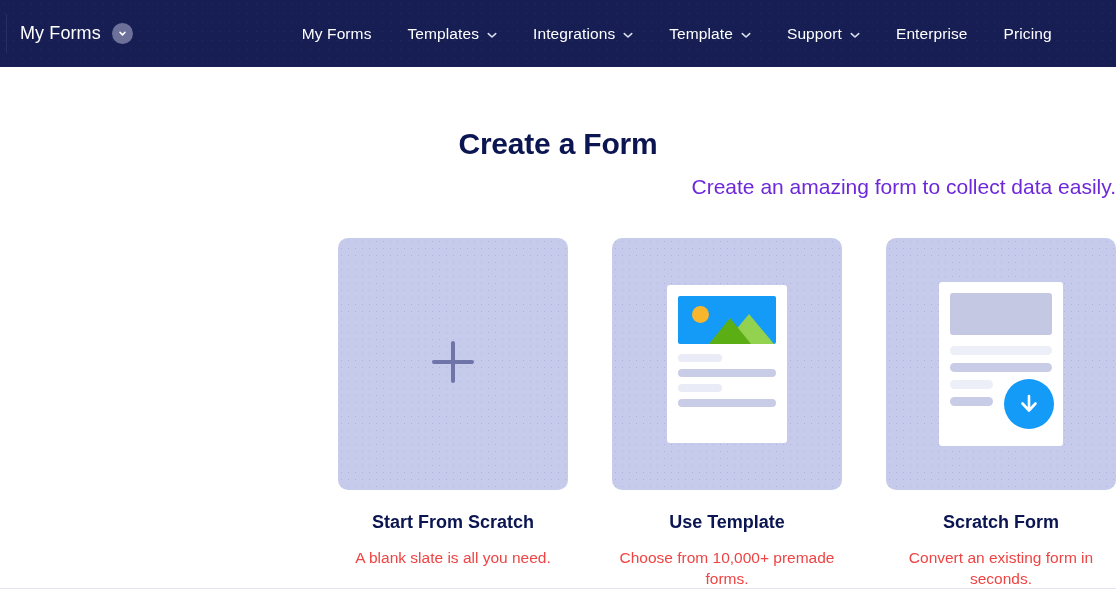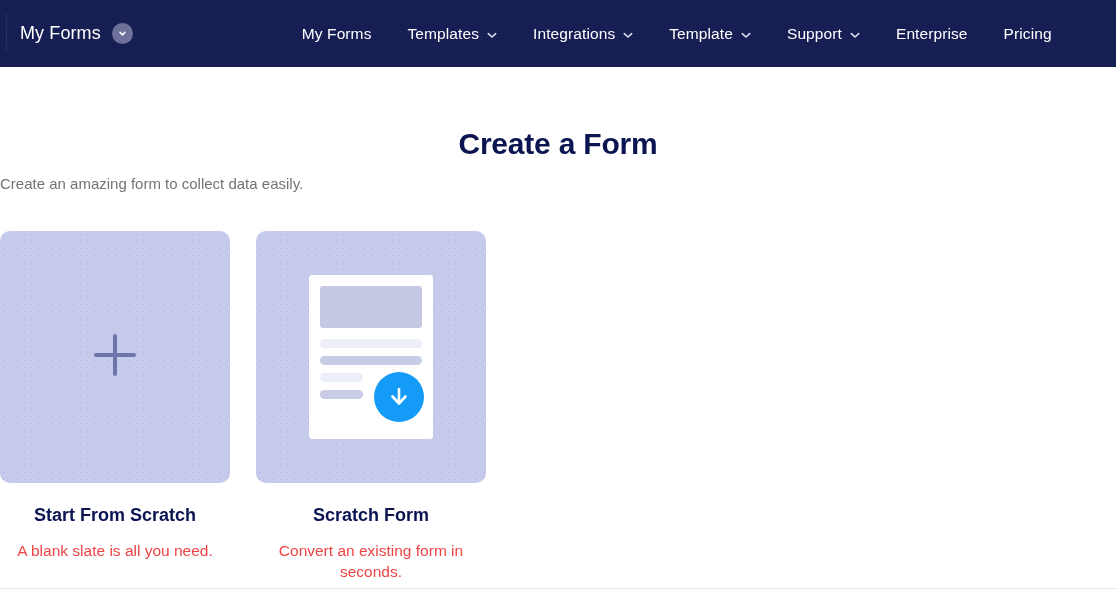--- a/index.html
+++ b/index.html
@@ -93,30 +93,30 @@
   }
 
   .page-title {
     text-align: center;
     font-size: 30px;
     font-weight: bold;
     color: #0a1551;
     letter-spacing: -0.2px;
   }
   .page-subtitle {
-    text-align: left;
-    font-size: 15px;
-    color: #737373;
+    text-align: right;
+    font-size: 21px;
+    color: #6d28d9;
     margin-top: 14px;
   }
 
   .cards {
     display: flex;
-    justify-content: flex-start;
-    gap: 26px;
+    justify-content: flex-end;
+    gap: 44px;
     margin-top: 39px;
   }
   .card {
     width: 230px;
     cursor: pointer;
   }
   .card-tile {
     width: 230px;
     height: 252px;
     border-radius: 10px;
@@ -317,20 +317,39 @@
         <span class="plus-icon">
           <svg width="56" height="56" viewBox="0 0 56 56" aria-hidden="true">
             <path d="M28 9 L28 47 M9 28 L47 28" stroke="#6f75a8" stroke-width="4" stroke-linecap="round"></path>
           </svg>
         </span>
       </div>
       <div class="card-title">Start From Scratch</div>
       <div class="card-desc">A blank slate is all you need.</div>
     </div>
 
+    <div class="card">
+      <div class="card-tile">
+        <div class="doc doc-template">
+          <div class="doc-photo">
+            <span class="sun"></span>
+            <span class="mtn mtn-back"></span>
+            <span class="mtn mtn-front"></span>
+          </div>
+          <div class="bars">
+            <div class="bar bar-short"></div>
+            <div class="bar bar-long"></div>
+            <div class="bar bar-short"></div>
+            <div class="bar bar-long"></div>
+          </div>
+        </div>
+      </div>
+      <div class="card-title">Use Template</div>
+      <div class="card-desc">Choose from 10,000+ premade forms.</div>
+    </div>
 
     <div class="card">
       <div class="card-tile">
         <div class="doc doc-import">
           <div class="doc-header-block"></div>
           <div class="import-bars">
             <div class="ibar ibar-l1"></div>
             <div class="ibar ibar-l2"></div>
             <div class="ibar ibar-l3"></div>
             <div class="ibar ibar-l4"></div>

